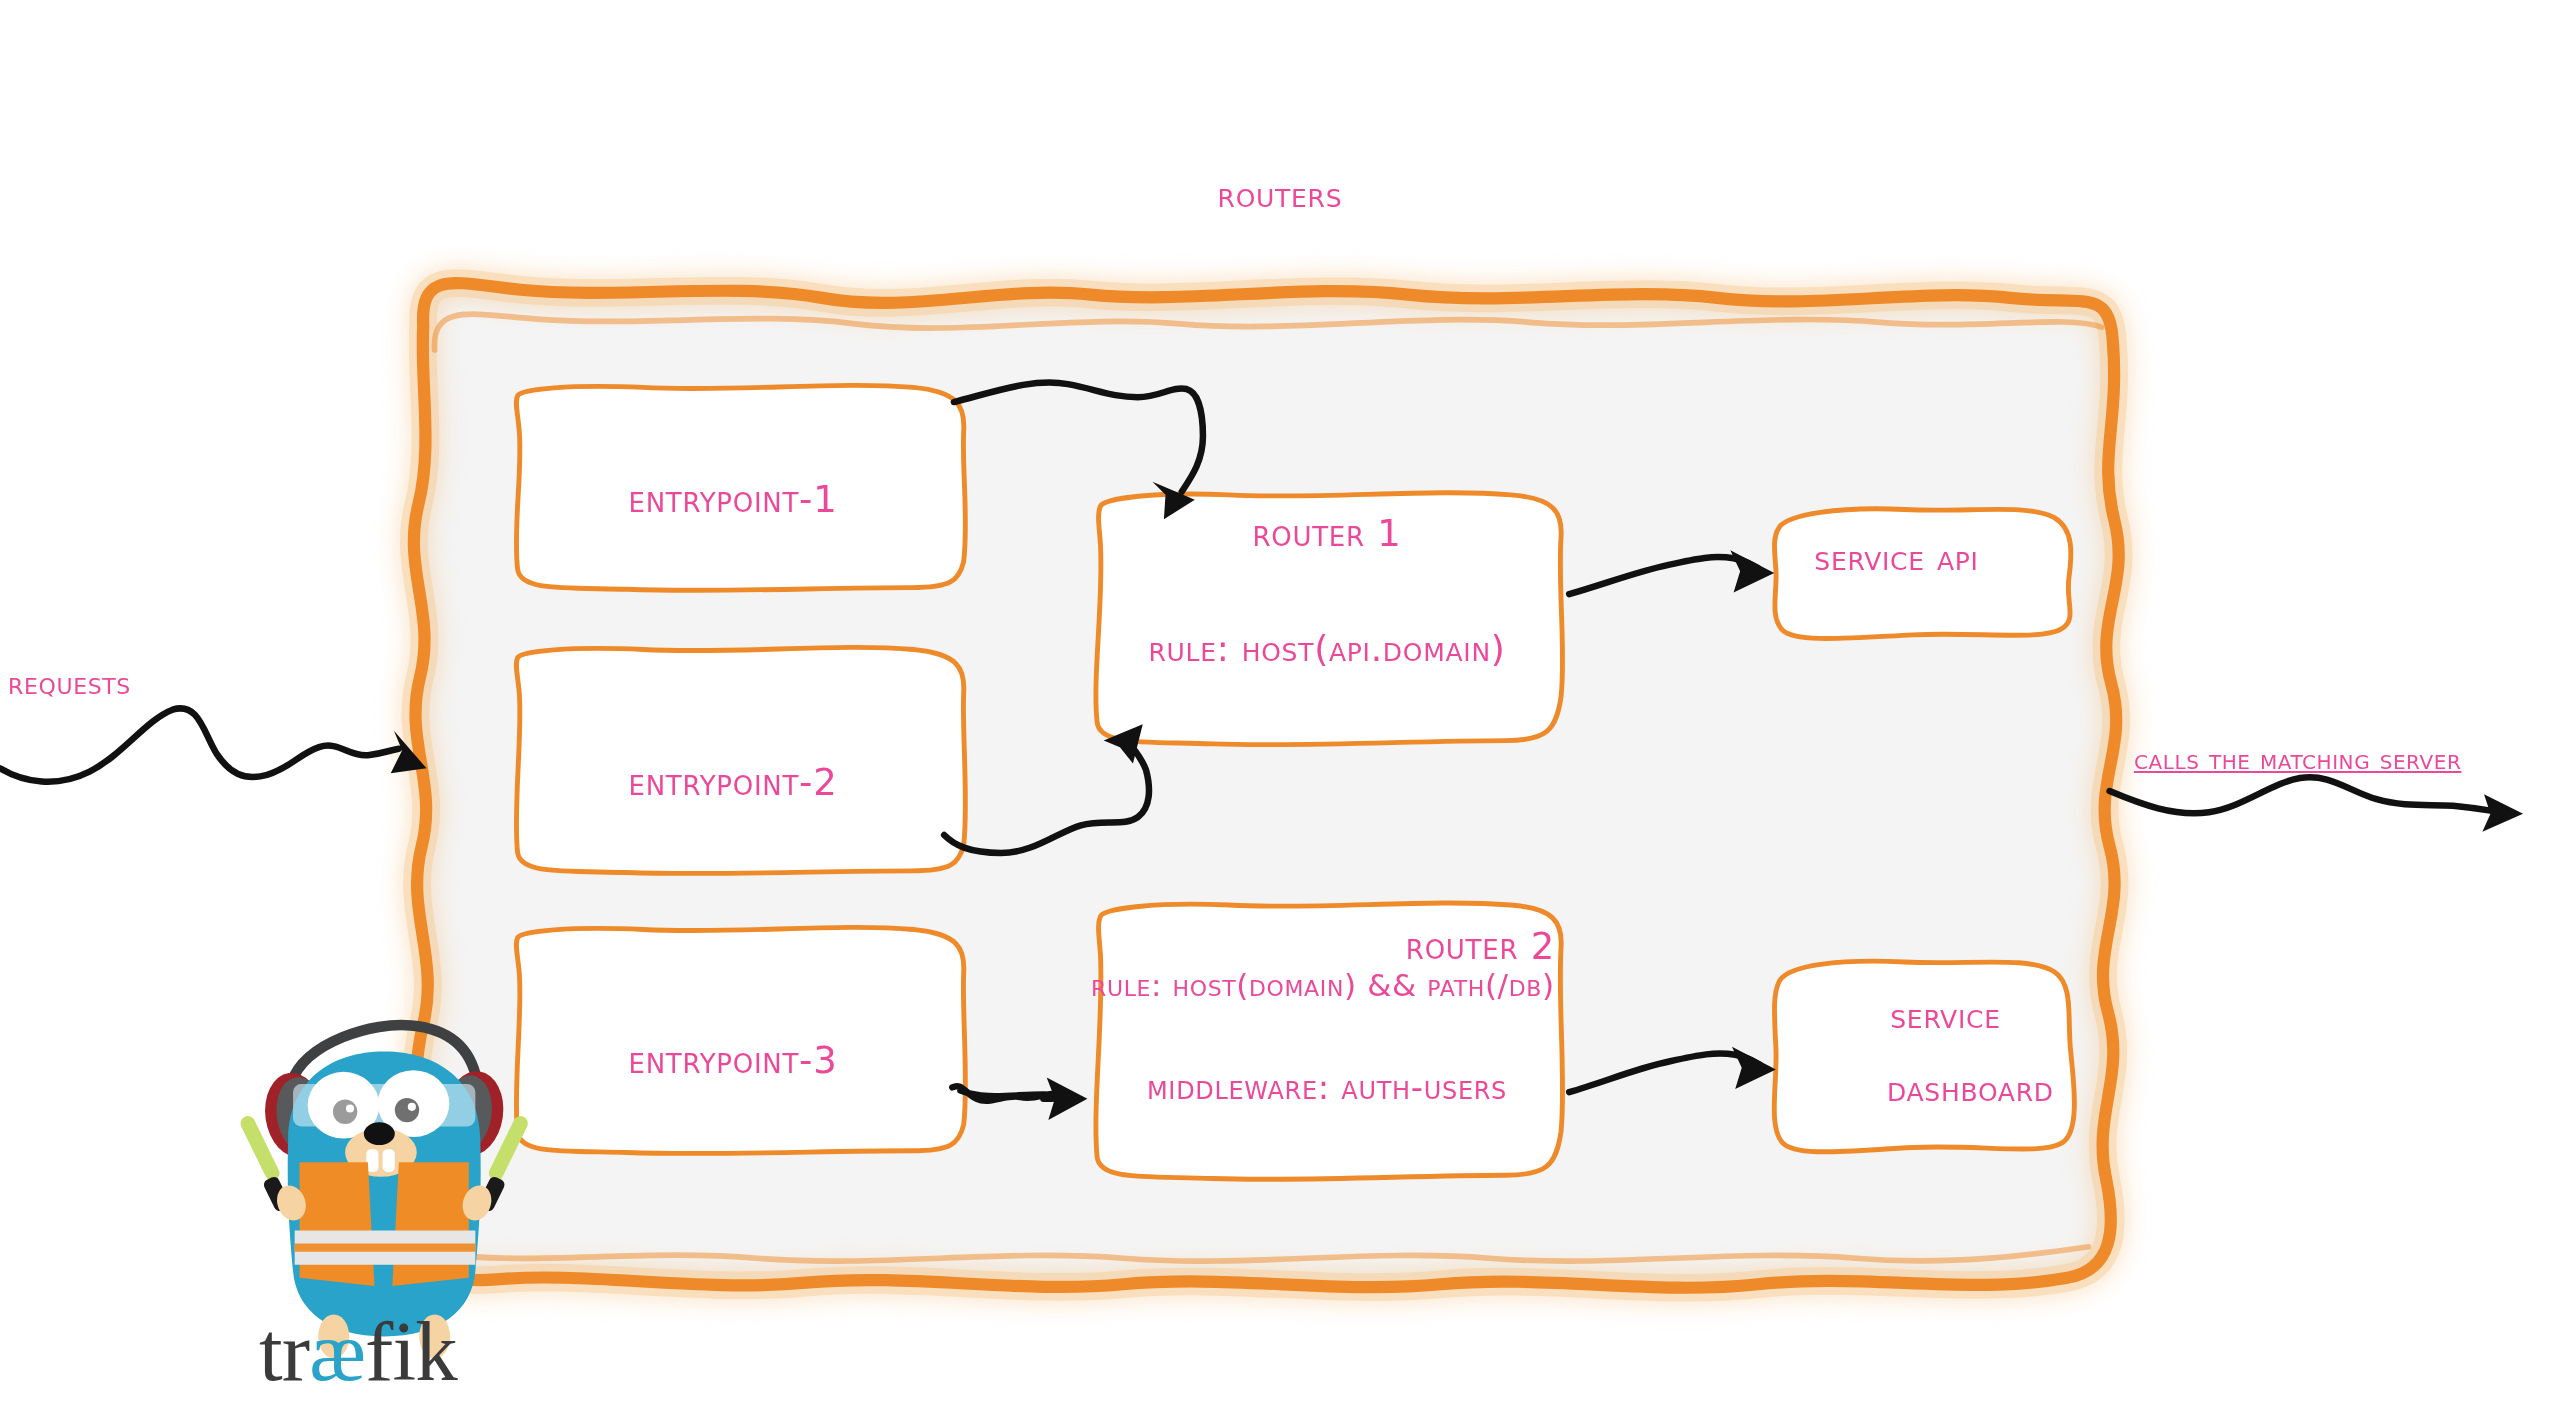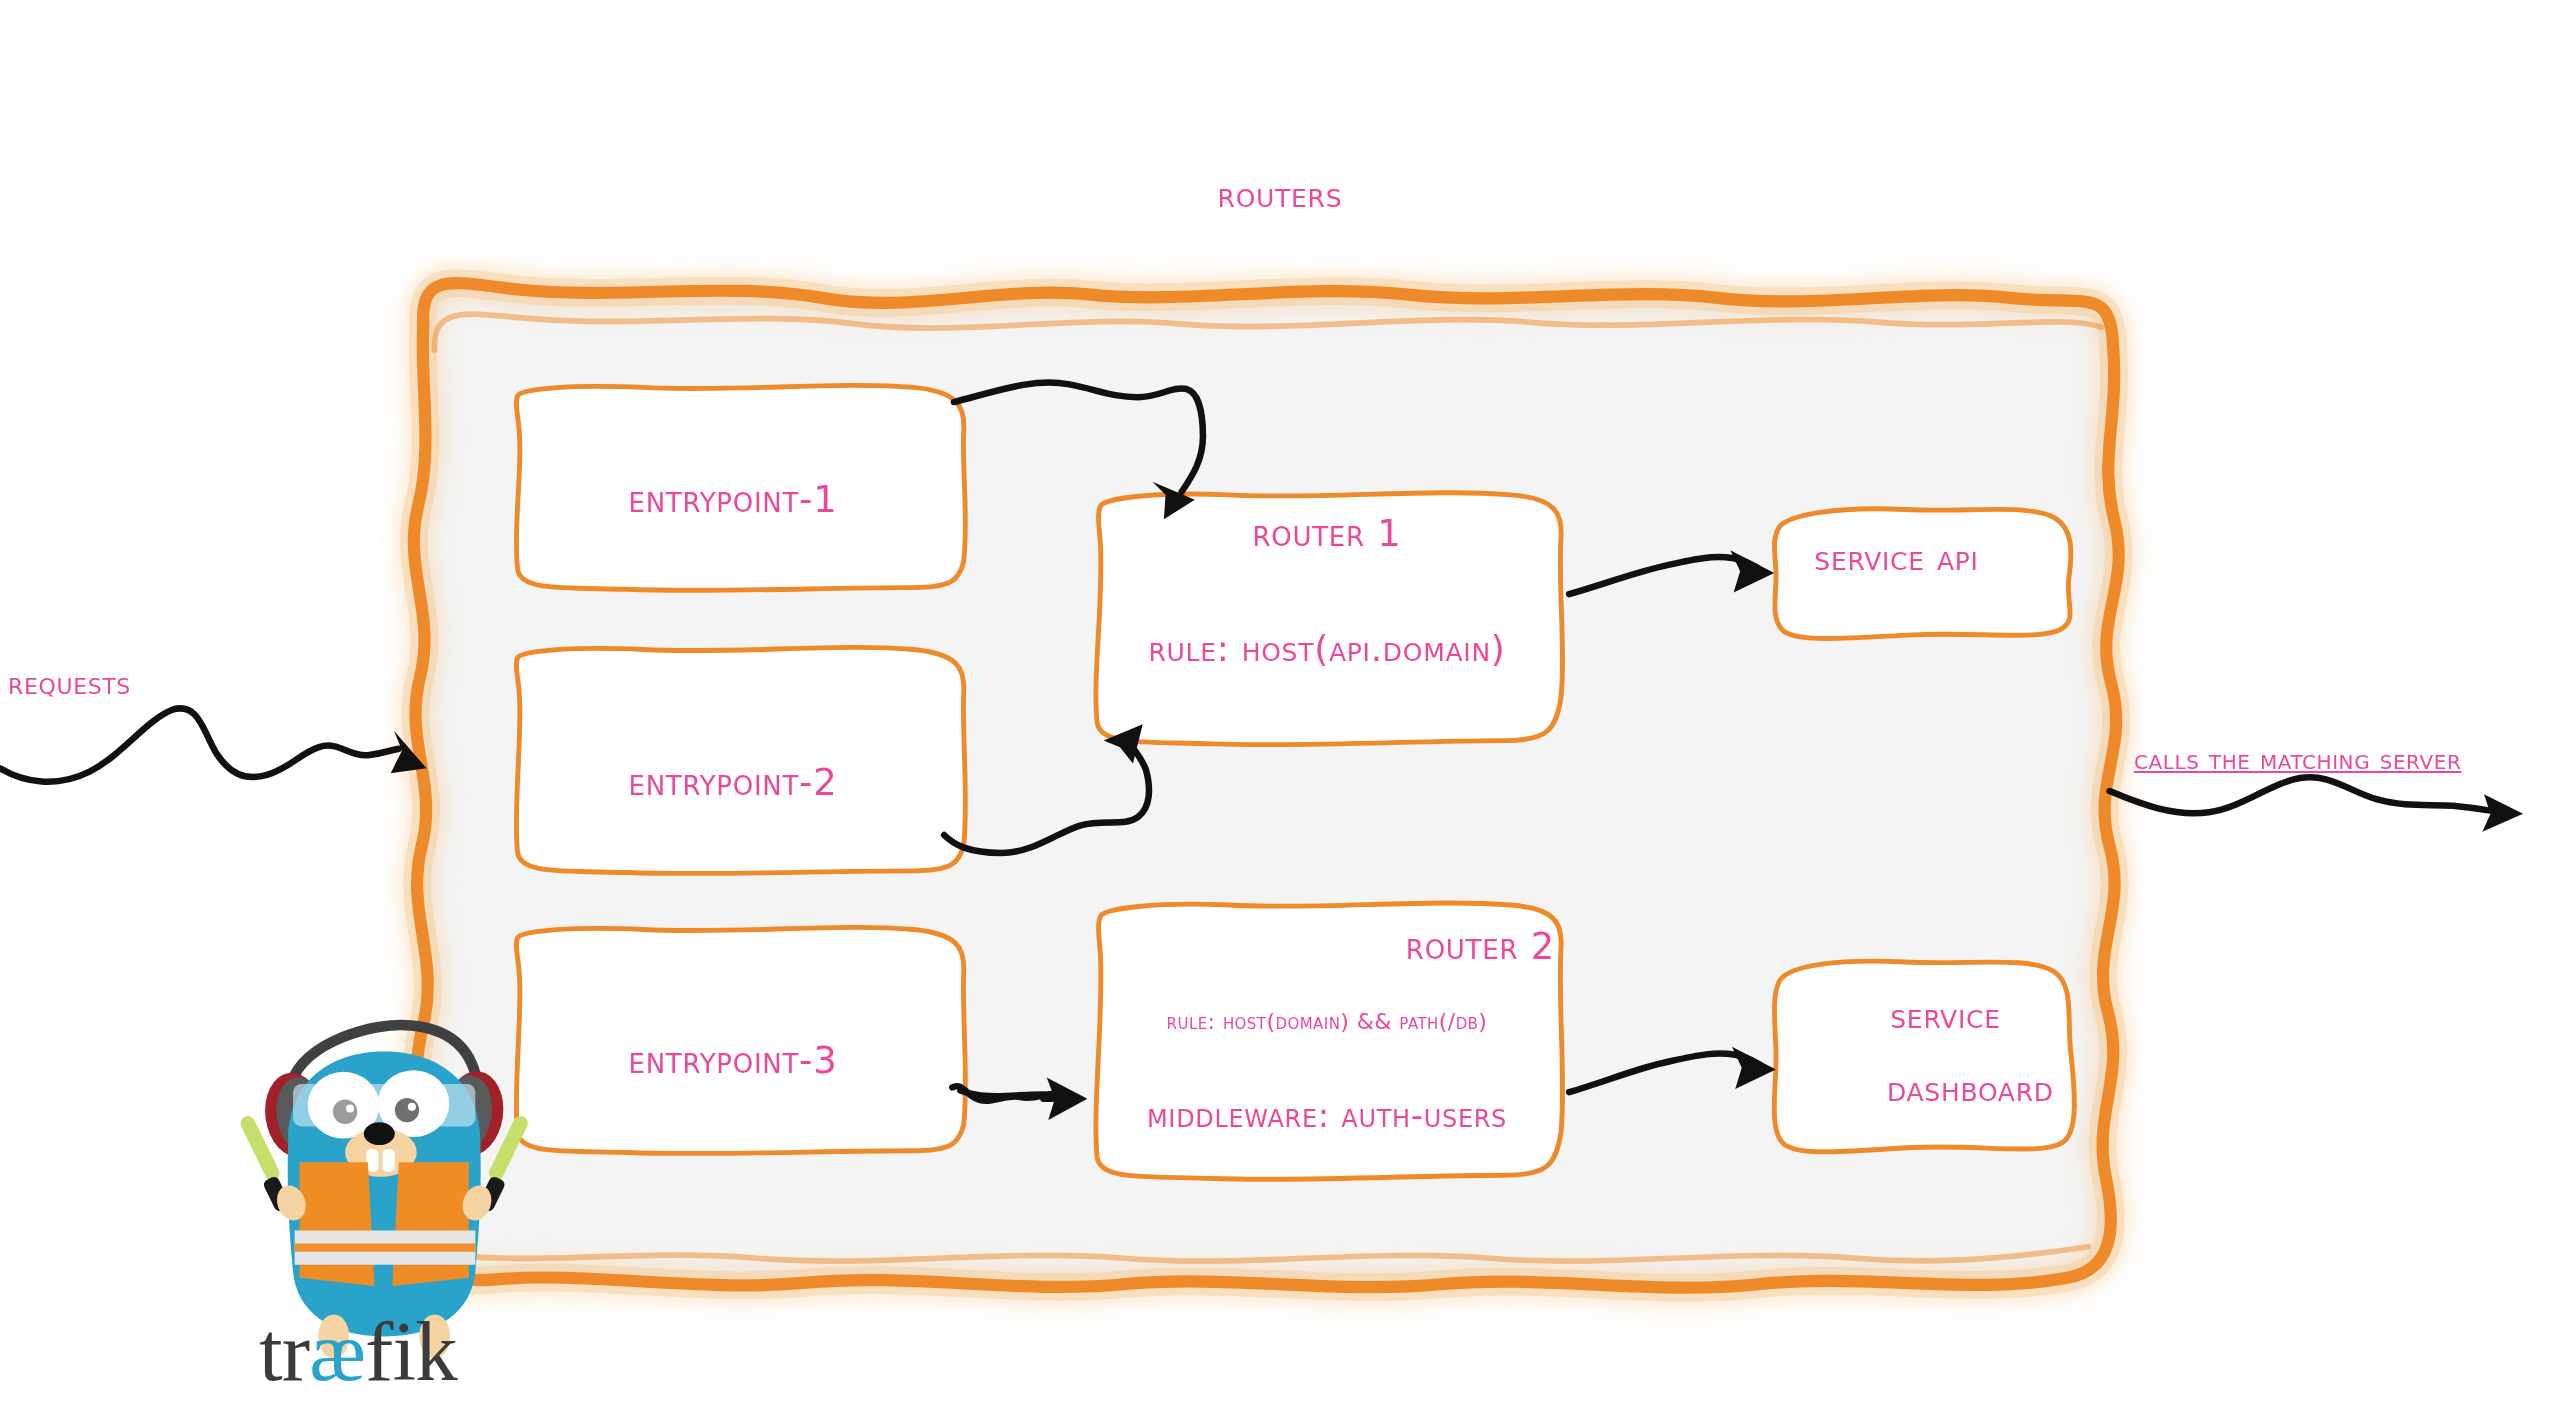--- a/index.html
+++ b/index.html
@@ -55,22 +55,22 @@
     margin-top: 13px;
   }
   #ep1-label { left: 513px; top: 466px; width: 440px; }
   #ep2-label { left: 513px; top: 749px; width: 440px; }
   #ep3-label { left: 513px; top: 1027px; width: 440px; }
 
   #r1-title { left: 1099px; top: 513px;  width: 456px; text-align:center; font-size: 37px; }
   #r1-rule  { left: 1099px; top: 628px;  width: 456px; text-align:center; font-size: 36px; }
 
   #r2-title { left: 1099px; top: 926px; width: 456px; text-align:right; font-size: 37px; }
-  #r2-rule  { left: 1091px; top: 1009px; width: 472px; text-align:center; font-size: 22px; }
-  #r2-mw    { left: 1091px; top: 1068px; width: 472px; text-align:center; font-size: 34px; margin-top: 28px; }
+  #r2-rule  { left: 1091px; top: 968px; width: 472px; text-align:left; font-size: 31px; }
+  #r2-mw    { left: 1091px; top: 1068px; width: 472px; text-align:center; font-size: 34px; }
 
   #svc-api-label { left: 1774px; top: 537px;  width: 245px; text-align:center; font-size: 36px; }
   #svc-dash-l1   { left: 1807px; top: 995px; width: 277px; text-align:center;   font-size: 36px; }
   #svc-dash-l2   { left: 1887px; top: 1068px; width: 293px; text-align:left;   font-size: 36px; }
 
   #requests-label { left: 8.1px;  top: 666px; font-size: 31px; }
   #calls-label    { left: 2134px; top: 744px; font-size: 28px; text-decoration: underline; }
 
   
   #traefik-word {

